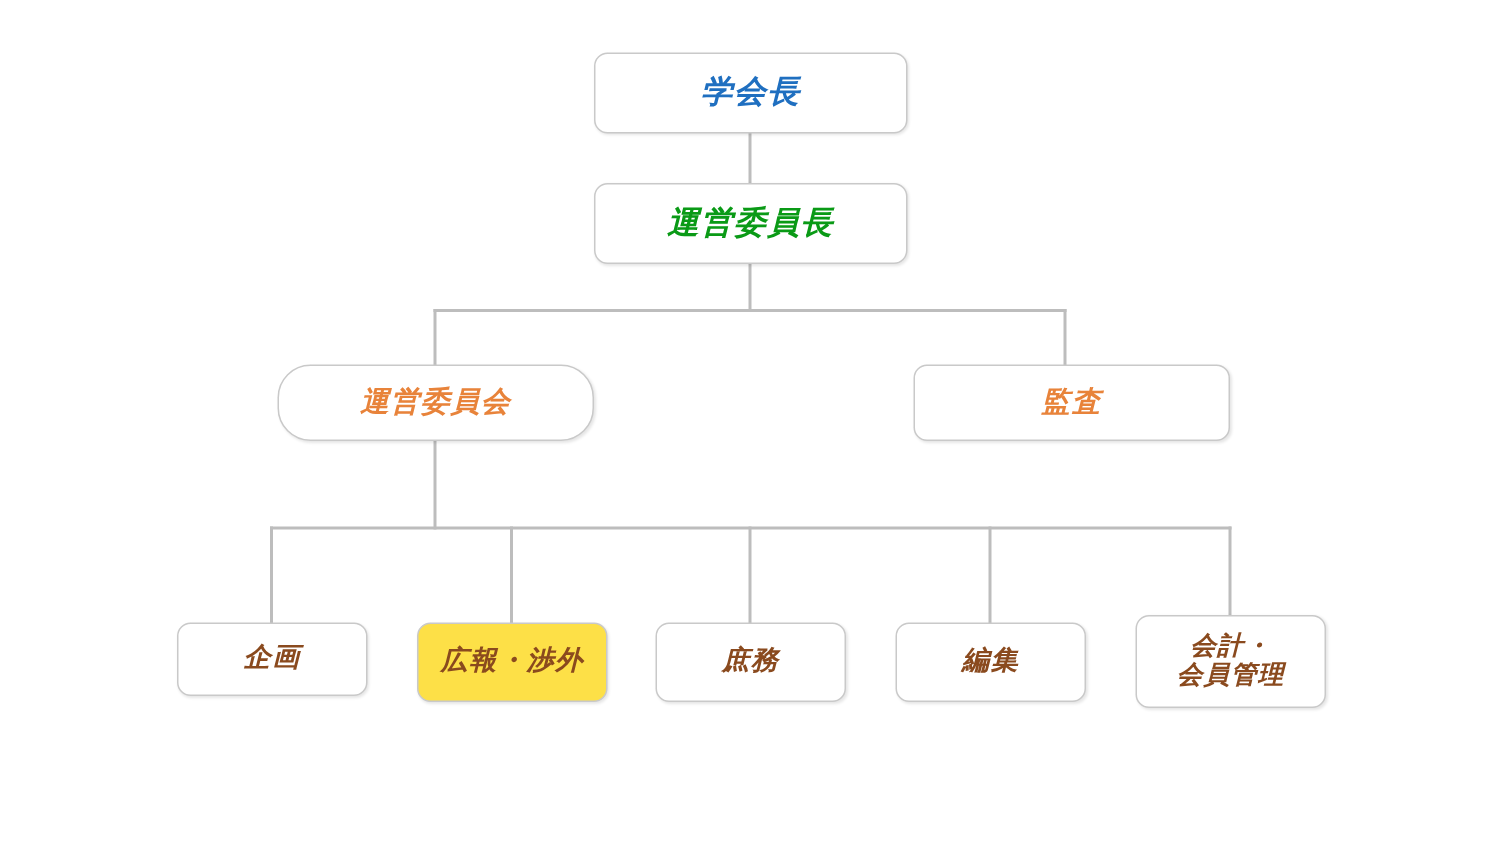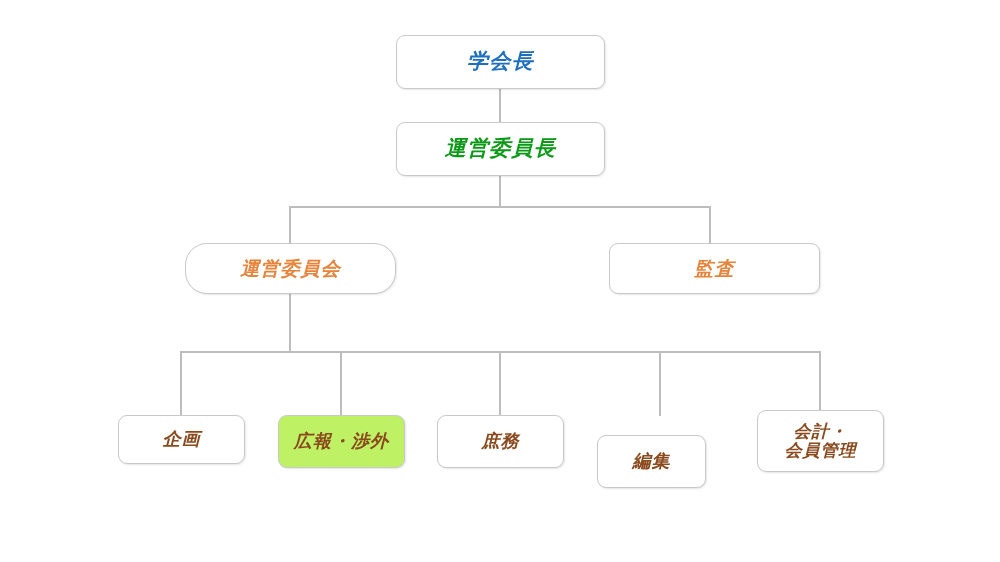--- a/index.html
+++ b/index.html
@@ -79,27 +79,27 @@
       </div>
       <div class="node lvl-committee" style="left: 185px; top: 243px; width: 211px; height: 51px; border-color: rgb(201, 201, 201); background: rgb(255, 255, 255); border-radius: 22px;">
         <span class="node-label" style="color: rgb(232, 131, 58);">運営委員会</span>
       </div>
       <div class="node lvl-committee" style="left: 609px; top: 243px; width: 211px; height: 51px; border-color: rgb(201, 201, 201); background: rgb(255, 255, 255);">
         <span class="node-label" style="color: rgb(232, 131, 58);">監査</span>
       </div>
       <div class="node lvl-section" style="left: 118px; top: 415px; width: 127px; height: 49px; border-color: rgb(201, 201, 201); background: rgb(255, 255, 255);">
         <span class="node-label" style="color: rgb(138, 74, 30);">企画</span>
       </div>
-      <div class="node lvl-section" style="left: 278px; top: 415px; width: 127px; height: 53px; border-color: rgb(201, 201, 201); background: #bef264; align-items: center;">
+      <div class="node lvl-section" style="left: 278px; top: 415px; width: 127px; height: 53px; border-color: rgb(201, 201, 201); background: #fde047; align-items: center;">
         <span class="node-label" style="color: rgb(138, 74, 30);">広報・渉外</span>
       </div>
       <div class="node lvl-section" style="left: 437px; top: 415px; width: 127px; height: 53px; border-color: rgb(201, 201, 201); background: rgb(255, 255, 255);">
         <span class="node-label" style="color: rgb(138, 74, 30);">庶務</span>
       </div>
-      <div class="node lvl-section" style="left: 597px; top: 435px; width: 109px; height: 53px; border-color: rgb(201, 201, 201); background: rgb(255, 255, 255);">
+      <div class="node lvl-section" style="left: 597px; top: 415px; width: 127px; height: 53px; border-color: rgb(201, 201, 201); background: rgb(255, 255, 255);">
         <span class="node-label" style="color: rgb(138, 74, 30);">編集</span>
       </div>
       <div class="node lvl-section lvl-section-2" style="left: 757px; top: 410px; width: 127px; height: 62px; border-color: rgb(201, 201, 201); background: rgb(255, 255, 255);">
         <span class="node-label" style="color: rgb(138, 74, 30);">会計・
 会員管理</span>
       </div>
     </div>
 </div>
 
 </body></html>

